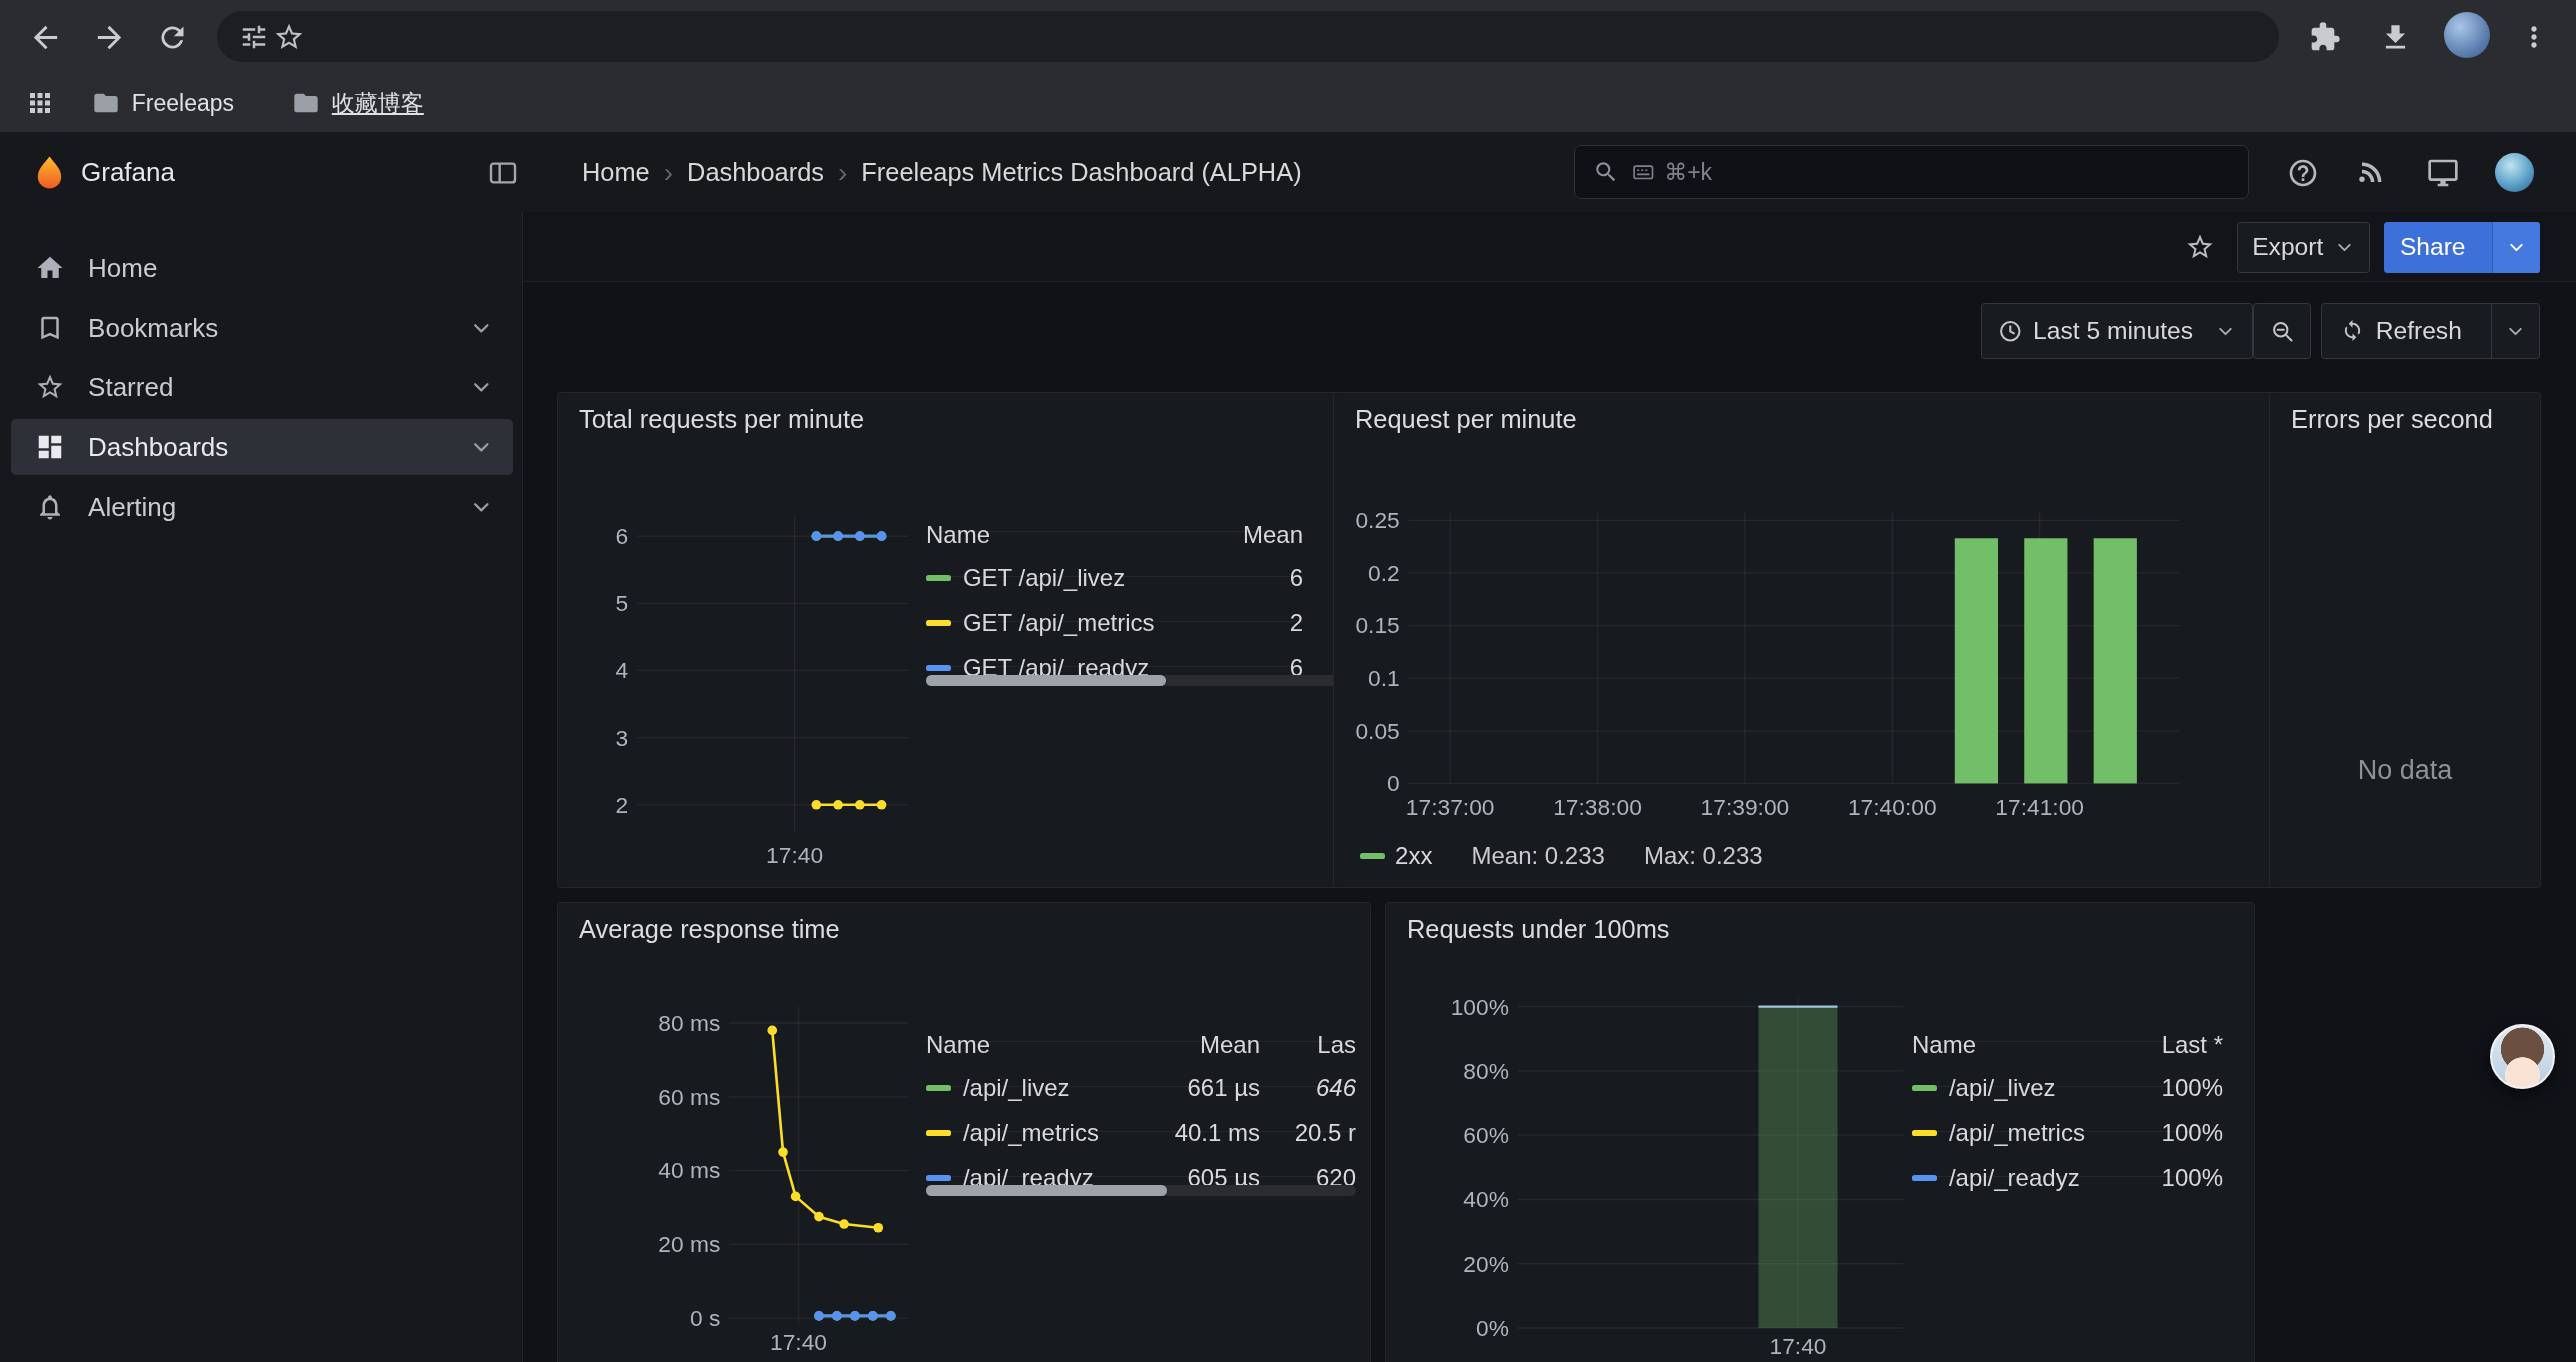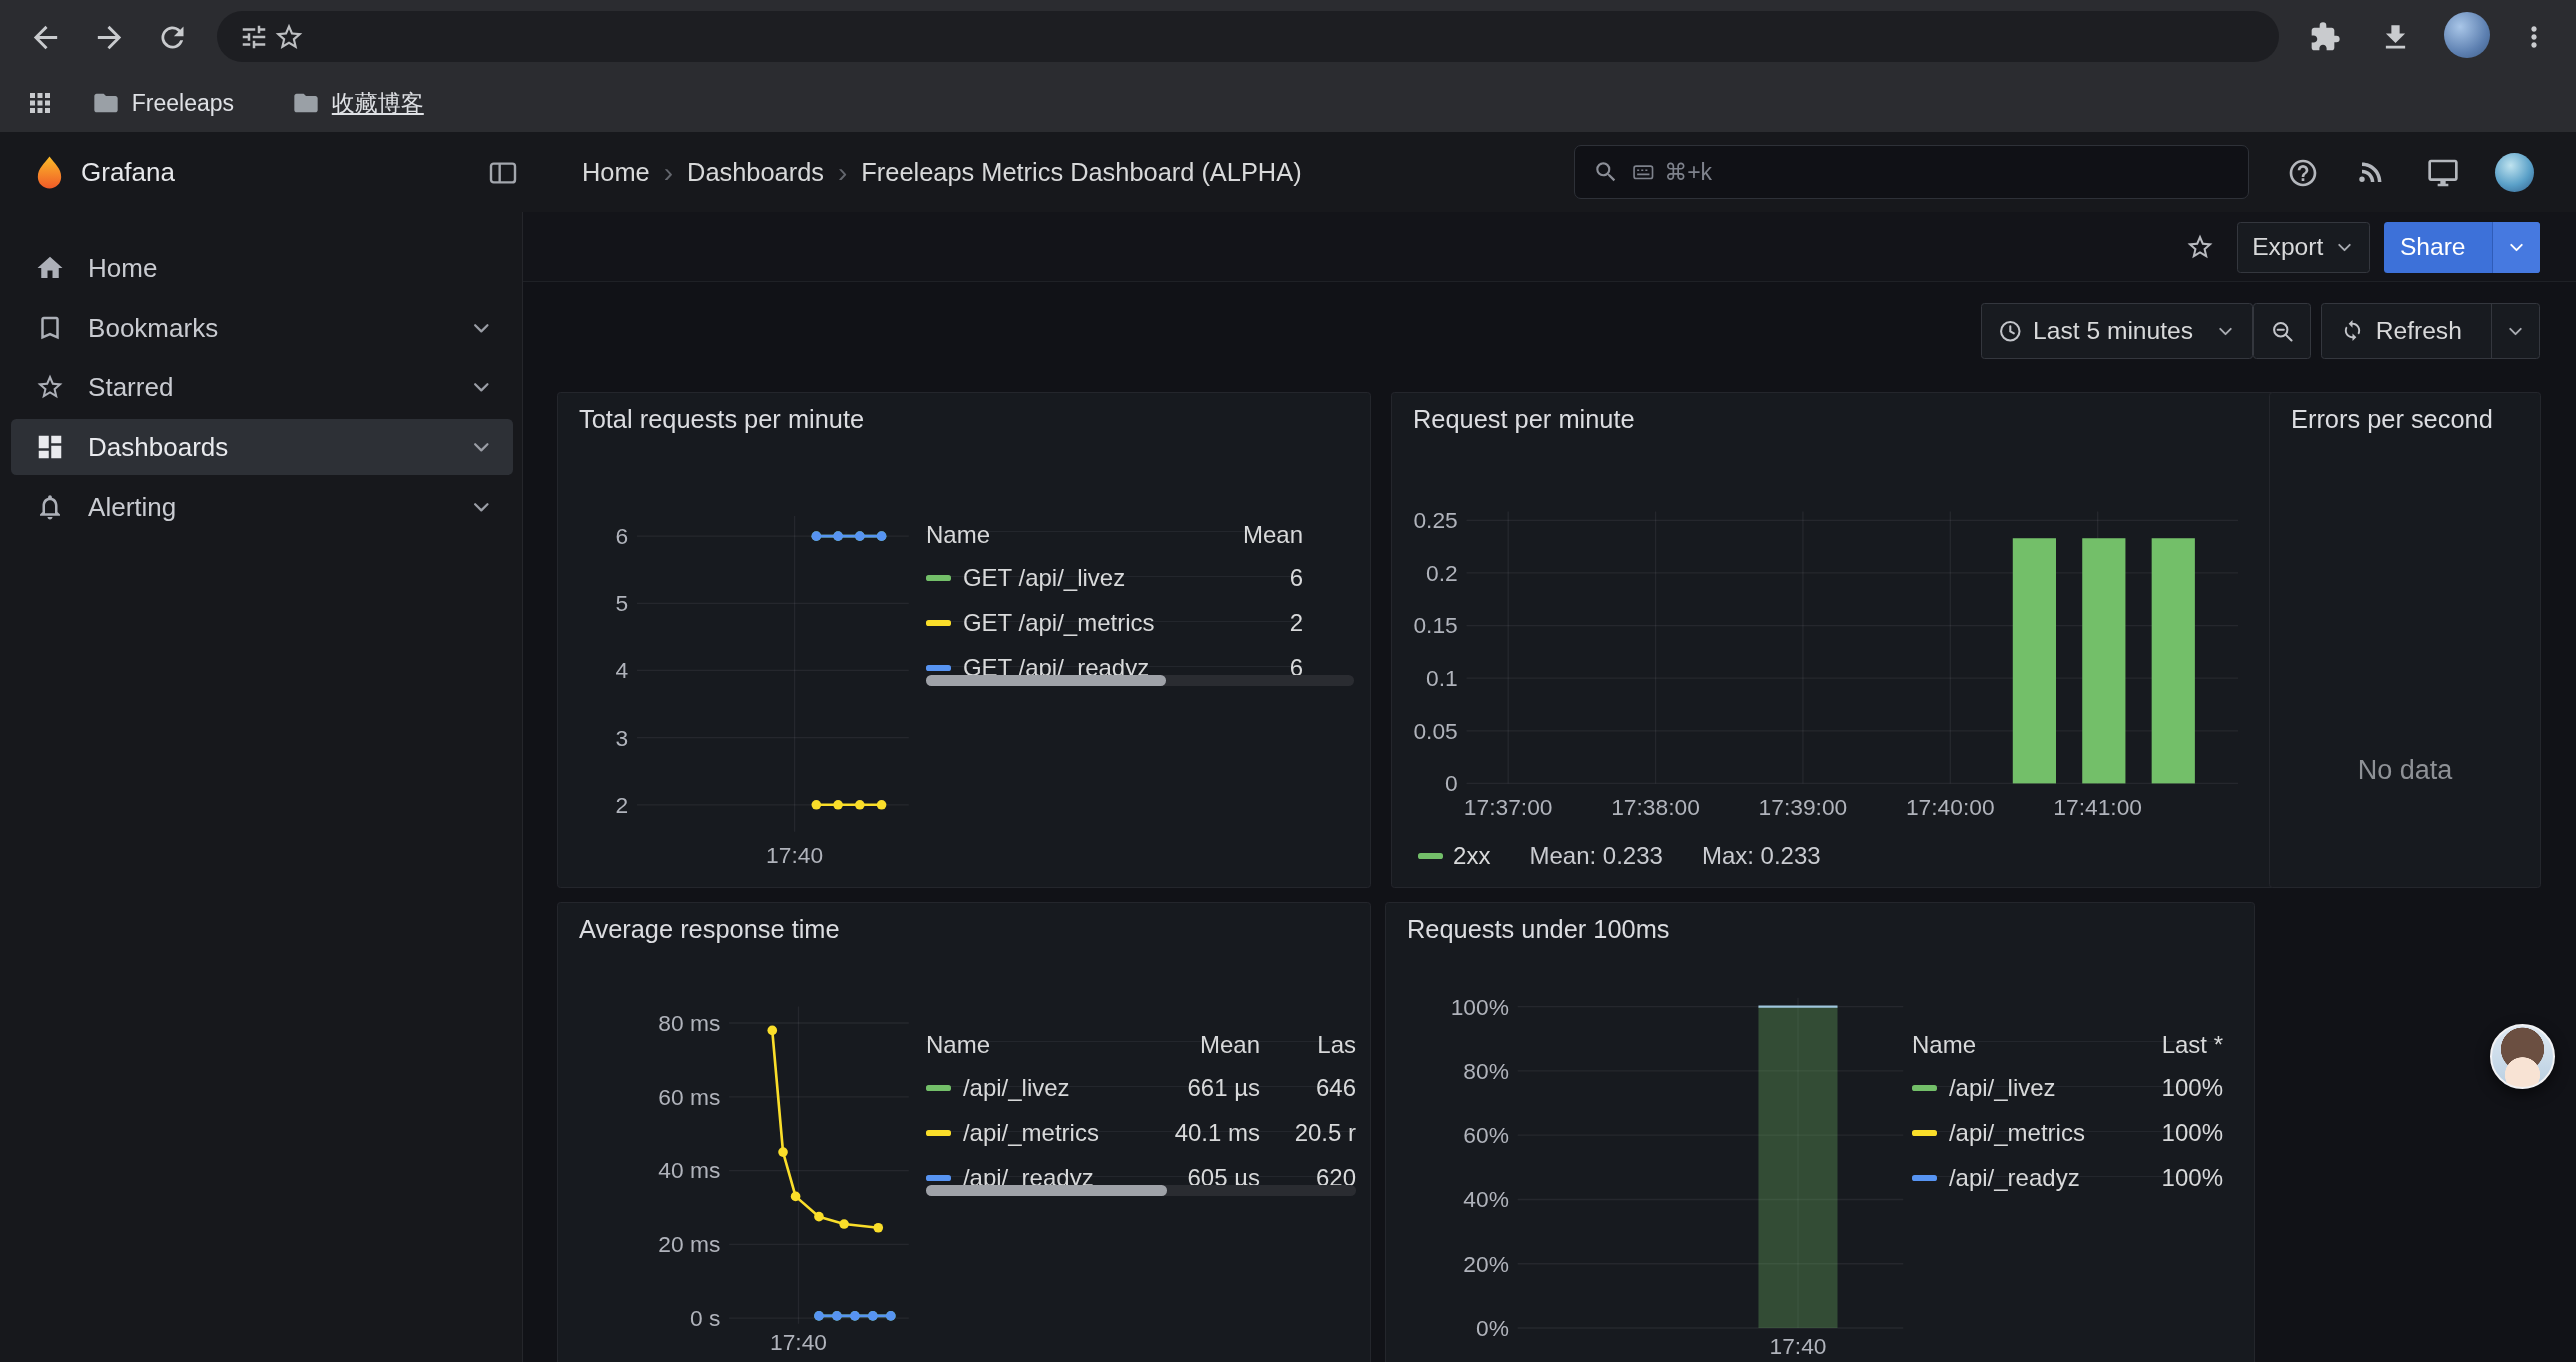--- a/index.html
+++ b/index.html
@@ -381,21 +381,21 @@
               <span>GET /api/_readyz</span>
             </div>
             <div class="lt-cell num" style="width: 79px;">6</div>
           </div>
         </div>
       <div class="hscroll" style="left:368px;top:282px;width:428px;">
           <span class="thumb"></span>
         </div>
     </div>
 
-    <div class="panel" style="left:868px;top:110px;width:986px;height:496px;">
+    <div class="panel" style="left:810px;top:110px;width:986px;height:496px;">
       <div class="panel-title">Request per minute</div>
       <div class="panel-chart">
           <svg viewBox="0 0 990 564" width="868" height="495">
             <line x1="85" y1="445" x2="965" y2="445" stroke="rgba(204,204,220,0.08)" stroke-width="1.5"></line>
             <text x="75" y="454" fill="#b0b3bb" font-size="26" text-anchor="end">0</text>
             <line x1="85" y1="384.9922570654278" x2="965" y2="384.9922570654278" stroke="rgba(204,204,220,0.08)" stroke-width="1.5"></line>
             <text x="75" y="393.9922570654278" fill="#b0b3bb" font-size="26" text-anchor="end">0.05</text>
             <line x1="85" y1="324.9845141308556" x2="965" y2="324.9845141308556" stroke="rgba(204,204,220,0.08)" stroke-width="1.5"></line>
             <text x="75" y="333.9845141308556" fill="#b0b3bb" font-size="26" text-anchor="end">0.1</text>
             <line x1="85" y1="264.9767711962834" x2="965" y2="264.9767711962834" stroke="rgba(204,204,220,0.08)" stroke-width="1.5"></line>
@@ -476,21 +476,21 @@
             <div class="lt-cell name">Name</div>
             <div class="lt-cell num" style="width: 132px;">Mean</div>
             <div class="lt-cell num" style="width: 96px;">Las</div>
           </div>
           <div class="lt-row">
             <div class="lt-cell name">
               <span class="series-icon" style="background: rgb(115, 191, 105);"></span>
               <span>/api/_livez</span>
             </div>
             <div class="lt-cell num" style="width: 132px;">661 µs</div>
-            <div class="lt-cell num" style="width: 96px;">646</div>
+            <div class="lt-cell num" style="width: 96px; font-style: italic;">646</div>
           </div>
           <div class="lt-row">
             <div class="lt-cell name">
               <span class="series-icon" style="background: rgb(250, 222, 42);"></span>
               <span>/api/_metrics</span>
             </div>
             <div class="lt-cell num" style="width: 132px;">40.1 ms</div>
             <div class="lt-cell num" style="width: 96px;">20.5 r</div>
           </div>
           <div class="lt-row">

